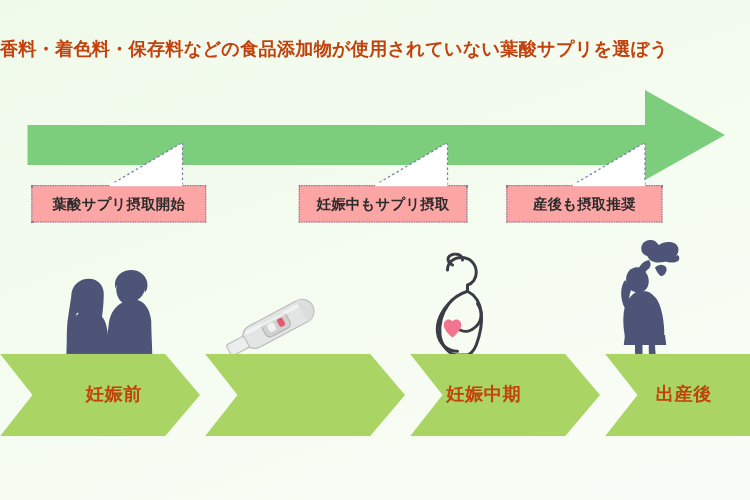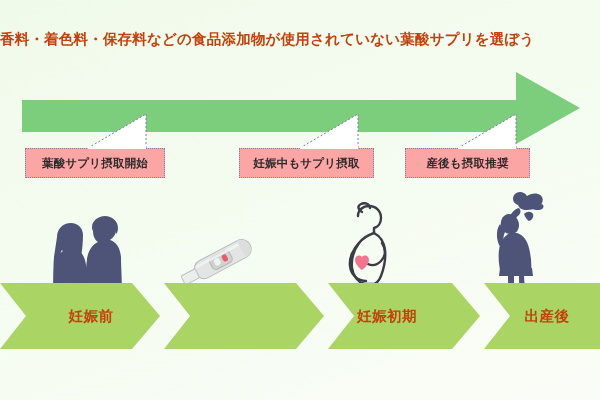--- a/index.html
+++ b/index.html
@@ -257,16 +257,16 @@
   </svg>
 
   <svg id="stages" viewBox="0 0 600 66">
     <polygon points="0,0 132,0 160,33 132,66 0,66 26,33" fill="#aad464"></polygon>
     <polygon points="164,0 296,0 324,33 296,66 164,66 190,33" fill="#aad464"></polygon>
     <polygon points="328,0 452,0 480,33 452,66 328,66 354,33" fill="#aad464"></polygon>
     <polygon points="484,0 600,0 600,66 484,66 510,33" fill="#aad464"></polygon>
   </svg>
 
   <div class="stage-label" id="stage-label-0">妊娠前</div>
-  <div class="stage-label" id="stage-label-2">妊娠初期</div>
+  <div class="stage-label" id="stage-label-2">妊娠中期</div>
   <div class="stage-label" id="stage-label-3">出産後</div>
 
 </div>
 
 </body></html>

